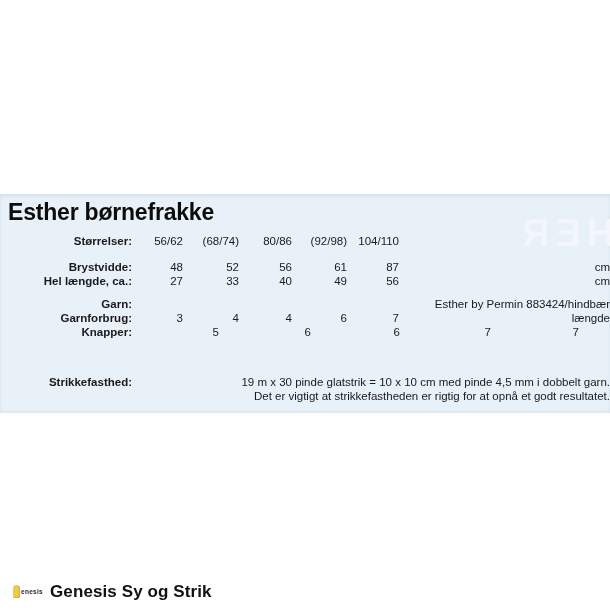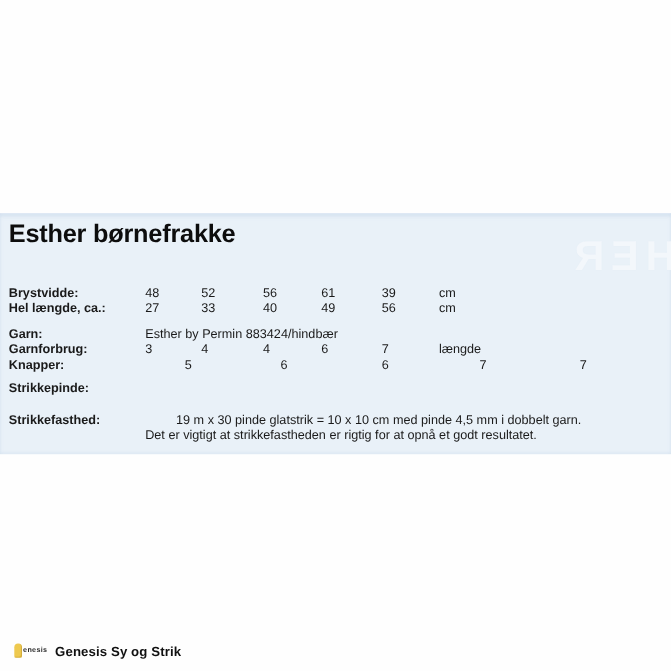--- a/index.html
+++ b/index.html
@@ -1,21 +1,21 @@
 <!DOCTYPE html>
 <html><head>
 <meta charset="utf-8">
 <style>
   html,body{margin:0;padding:0;}
   body{
     width:610px;height:610px;position:relative;overflow:hidden;
     background:#fefefe;
     font-family:"Liberation Sans","DejaVu Sans",sans-serif;
   }
-  .sheet{position:absolute;inset:0;}
+  .sheet{position:absolute;inset:0;text-align:right;}
   
   .panel{
     position:absolute;left:0;top:194px;width:610px;height:219px;
     background:#e9f1f8;
     box-shadow:inset 0 3px 3px rgba(175,200,224,.30), inset 0 -2px 2px rgba(190,210,228,.22);
   }
   .ghost{
     position:absolute;top:18px;right:-4px;
     font-size:38px;font-weight:bold;letter-spacing:6px;
     color:#f3f7fb;text-shadow:0 0 1px #e0eaf3;
@@ -50,42 +50,51 @@
   .logo-glyph{
     display:inline-block;width:7px;height:13px;
     background:#eec94f;border-radius:4px 4px 2px 2px;
     box-shadow:inset -1px -1px 0 rgba(160,120,20,.35);
   }
   .logo-small{
     font-size:6.5px;font-weight:bold;color:#2a2a2a;letter-spacing:.3px;
     margin-left:1px;
   }
   .brand{
-    font-size:12px;font-weight:bold;color:#111;margin-left:7px;letter-spacing:.1px;
+    font-size:17px;font-weight:bold;color:#111;margin-left:7px;letter-spacing:.1px;
   }
 </style>
 </head>
 <body>
 
 <div class="sheet">
 
   <section class="panel">
 
     <div class="ghost">HER</div>
 
     <h1 class="title">Esther børnefrakke</h1>
 
+    <div class="row r-sizes">
+      <span class="lbl">Størrelser:</span>
+      <span class="val">56/62</span>
+      <span class="val">(68/74)</span>
+      <span class="val">80/86</span>
+      <span class="val">(92/98)</span>
+      <span class="val">104/110</span>
+      <span class="unit"></span>
+    </div>
 
     <div class="row r-chest">
       <span class="lbl">Brystvidde:</span>
       <span class="val">48</span>
       <span class="val">52</span>
       <span class="val">56</span>
       <span class="val">61</span>
-      <span class="val">39</span>
+      <span class="val">87</span>
       <span class="unit">cm</span>
     </div>
 
     <div class="row r-length">
       <span class="lbl">Hel længde, ca.:</span>
       <span class="val">27</span>
       <span class="val">33</span>
       <span class="val">40</span>
       <span class="val">49</span>
       <span class="val">56</span>
@@ -111,21 +120,20 @@
       <span class="lbl">Knapper:</span>
       <span class="val">5</span>
       <span class="val">6</span>
       <span class="val">6</span>
       <span class="val">7</span>
       <span class="val">7</span>
       <span class="unit">stk</span>
     </div>
 
     <div class="row span2 r-needles">
-      <span class="lbl">Strikkepinde:</span>
     </div>
 
     <div class="row span2 r-gauge1">
       <span class="lbl">Strikkefasthed:</span>
       <span class="val">19 m x 30 pinde glatstrik = 10 x 10 cm med pinde 4,5 mm i dobbelt garn.</span>
     </div>
 
     <div class="row span2 r-gauge2">
       <span class="lbl"></span>
       <span class="val">Det er vigtigt at strikkefastheden er rigtig for at opnå et godt resultatet.</span>

